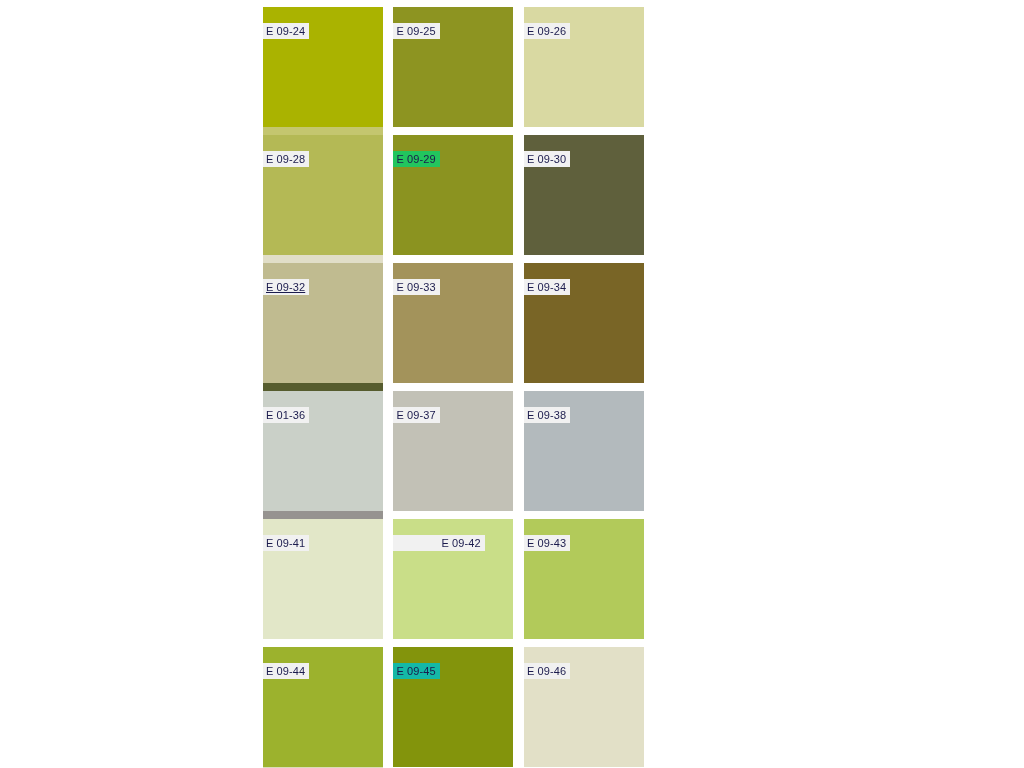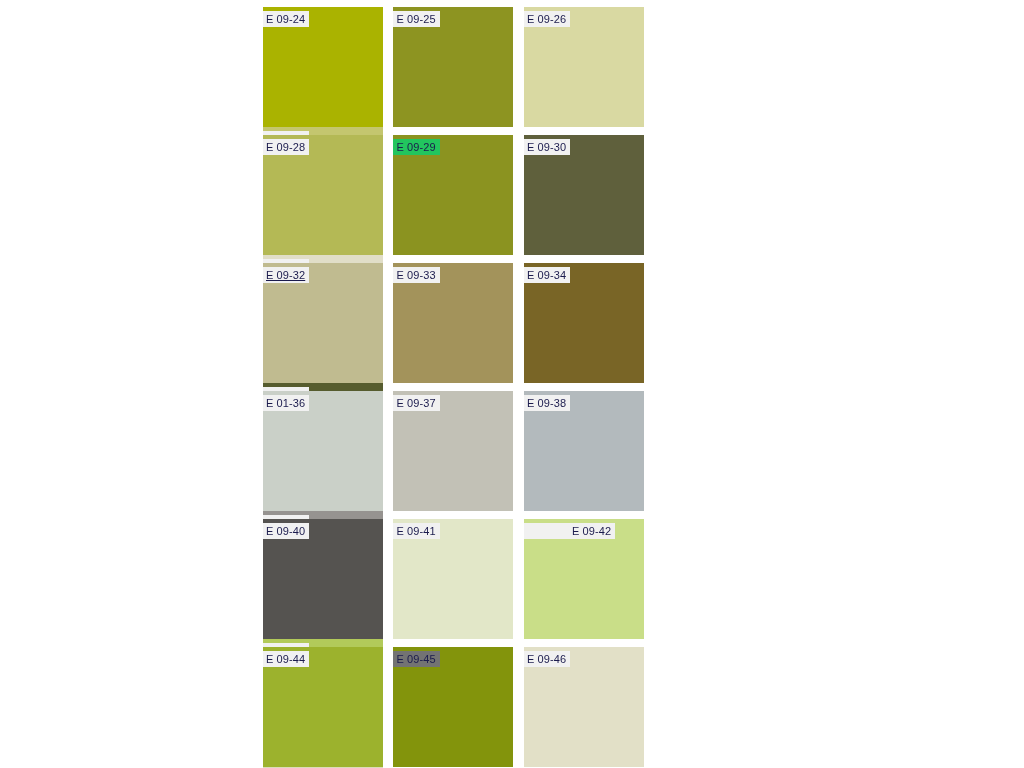--- a/index.html
+++ b/index.html
@@ -45,21 +45,21 @@
     position: absolute;
     left: 0;
     top: 0;
     width: 120px;
     height: 120px;
   }
 
   .swatch-label {
     position: absolute;
     left: 0;
-    top: 4px;
+    top: 16px;
     height: 16px;
     line-height: 16px;
     padding: 0 4px 0 3px;
     background: #f1f1f1;
     color: #1b1b4d;
     font-family: "Liberation Sans", sans-serif;
     font-size: 11px;
     letter-spacing: 0.1px;
     white-space: nowrap;
     box-sizing: border-box;
@@ -141,45 +141,41 @@
       <span class="swatch-label" style="background-color: rgb(241, 241, 241); color: rgb(27, 27, 77);">E 09-38</span>
     </div>
     <div class="swatch-cell">
       <div class="swatch-color" style="background-color: rgb(150, 147, 144);"></div>
       <span class="swatch-label" style="background-color: rgb(241, 241, 241); color: rgb(27, 27, 77);">E 09-39</span>
     </div>
   </div>
 
   <div class="swatch-row">
     <div class="swatch-cell">
-      <div class="swatch-color" style="background-color: rgb(85, 83, 80);"></div>
-      <span class="swatch-label" style="background-color: rgb(241, 241, 241); color: rgb(27, 27, 77);">E 09-40</span>
-    </div>
-    <div class="swatch-cell">
       <div class="swatch-color" style="background-color: rgb(226, 231, 200);"></div>
       <span class="swatch-label" style="background-color: rgb(241, 241, 241); color: rgb(27, 27, 77);">E 09-41</span>
     </div>
     <div class="swatch-cell">
       <div class="swatch-color" style="background-color: rgb(201, 222, 136);"></div>
       <span class="swatch-label" style="background-color: rgb(241, 241, 241); color: rgb(27, 27, 77); padding-left: 48px;">E 09-42</span>
     </div>
     <div class="swatch-cell">
       <div class="swatch-color" style="background-color: rgb(178, 202, 90);"></div>
       <span class="swatch-label" style="background-color: rgb(241, 241, 241); color: rgb(27, 27, 77);">E 09-43</span>
     </div>
   </div>
 
   <div class="swatch-row">
     <div class="swatch-cell">
       <div class="swatch-color" style="background-color: rgb(156, 178, 45);"></div>
       <span class="swatch-label" style="background-color: rgb(241, 241, 241); color: rgb(27, 27, 77);">E 09-44</span>
     </div>
     <div class="swatch-cell">
       <div class="swatch-color" style="background-color: rgb(131, 148, 12);"></div>
-      <span class="swatch-label" style="background-color: #737373; color: rgb(27, 27, 77); text-align: center;">E 09-45</span>
+      <span class="swatch-label" style="background-color: #14b8a6; color: rgb(27, 27, 77); text-align: center;">E 09-45</span>
     </div>
     <div class="swatch-cell">
       <div class="swatch-color" style="background-color: rgb(226, 224, 199);"></div>
       <span class="swatch-label" style="background-color: rgb(241, 241, 241); color: rgb(27, 27, 77);">E 09-46</span>
     </div>
     <div class="swatch-cell">
       <div class="swatch-color" style="background-color: rgb(220, 219, 186);"></div>
       <span class="swatch-label" style="background-color: rgb(241, 241, 241); color: rgb(27, 27, 77);">E 09-47</span>
     </div>
   </div>

